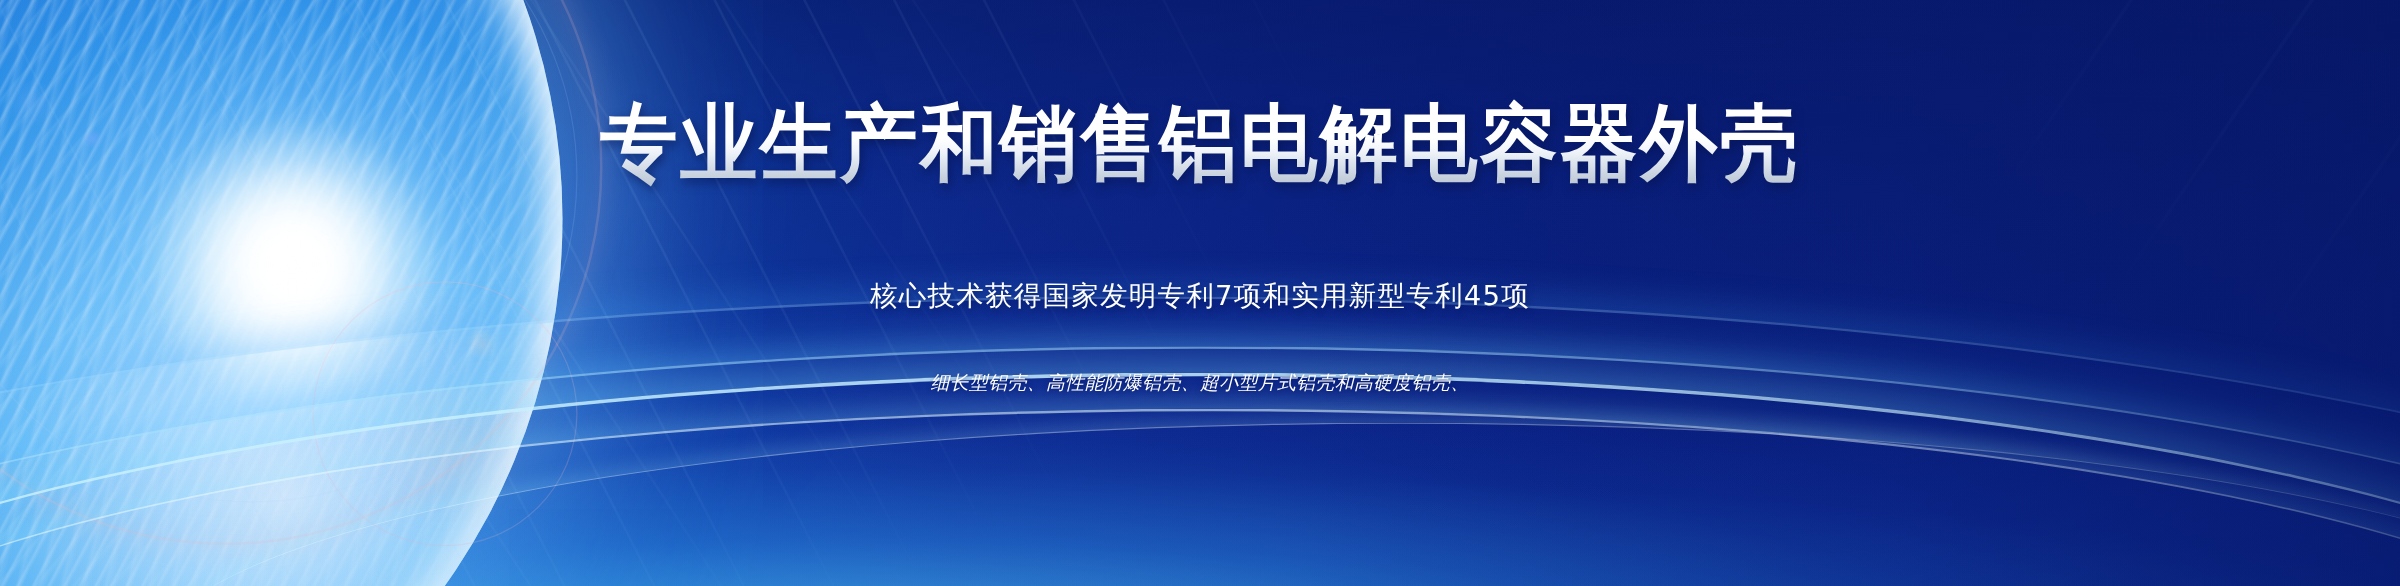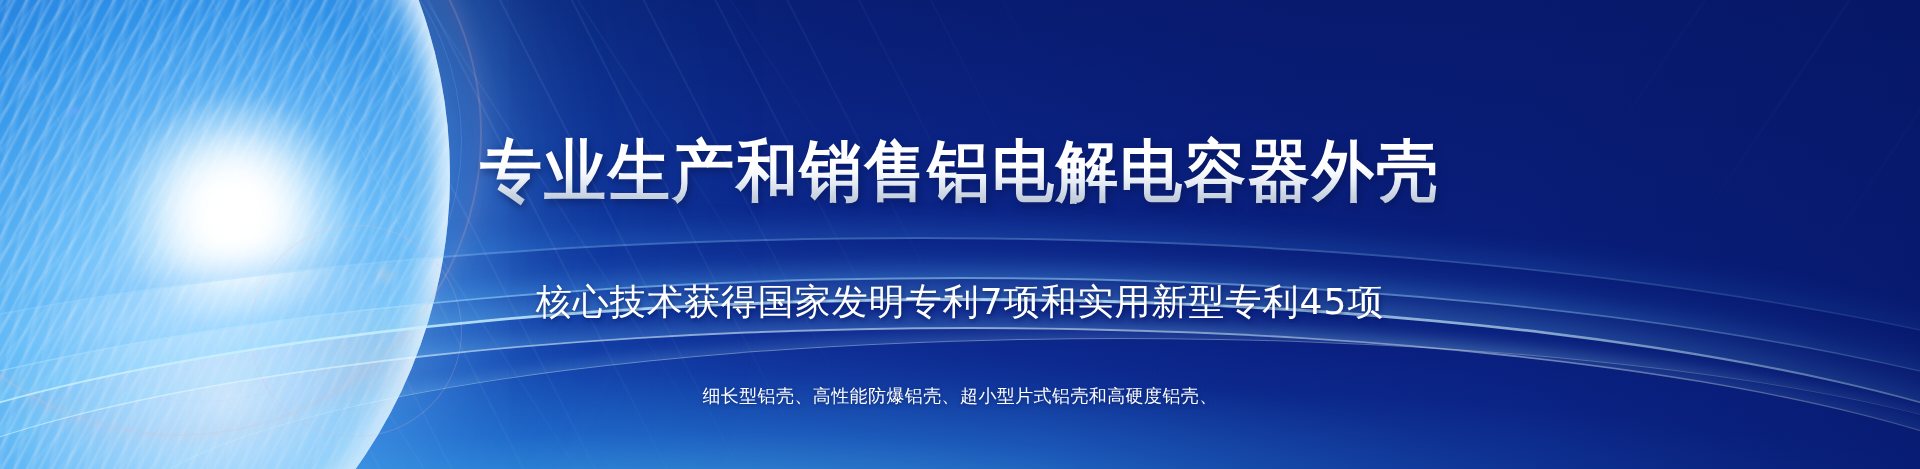--- a/index.html
+++ b/index.html
@@ -240,58 +240,59 @@
   .corner-right-dark{
     position:absolute; right:0; top:0; width:46%; height:100%;
     background:linear-gradient(270deg, rgba(6,22,100,0.58) 0%, rgba(8,28,112,0.22) 45%, rgba(0,0,0,0) 100%);
     pointer-events:none;
   }
 
   
   .content{
     position:absolute; inset:0;
     display:flex; flex-direction:column; align-items:center;
-    padding-top:96px;
+    padding-top:40px;
     z-index:20;
   }
 
   .title{
     font-size:62px;
     font-weight:bold;
     letter-spacing:2px;
     line-height:1.05;
     white-space:nowrap;
     background:linear-gradient(180deg,#ffffff 0%,#ffffff 44%,#f2f6fb 58%,#cfd8e4 82%,#b9c4d3 100%);
     -webkit-background-clip:text;
             background-clip:text;
     color:transparent;
     -webkit-text-fill-color:transparent;
     filter:drop-shadow(2px 3px 4px rgba(3,14,70,0.55));
     transform:scaleY(1.08);
   }
 
   .subtitle{
     margin-top:34px;
-    font-size:36px;
+    font-size:22px;
     font-weight:normal;
     letter-spacing:1px;
     color:#ffffff;
     white-space:nowrap;
     text-shadow:1px 2px 5px rgba(4,18,78,0.6);
   }
 
   .desc{
     margin-top:24px;
     text-align:center;
-    font-size:18px;
+    font-size:15px;
     line-height:1.62;
     letter-spacing:0.4px;
     color:#ffffff;
     text-shadow:0 1px 4px rgba(4,18,78,0.55);
     white-space:nowrap;
+    font-style:italic;
   }
   .desc-line{display:block;}
 </style>
 </head>
 <body>
 
 <div class="banner">
 
   <div class="bg-base"></div>
   <div class="bg-right-deep"></div>

